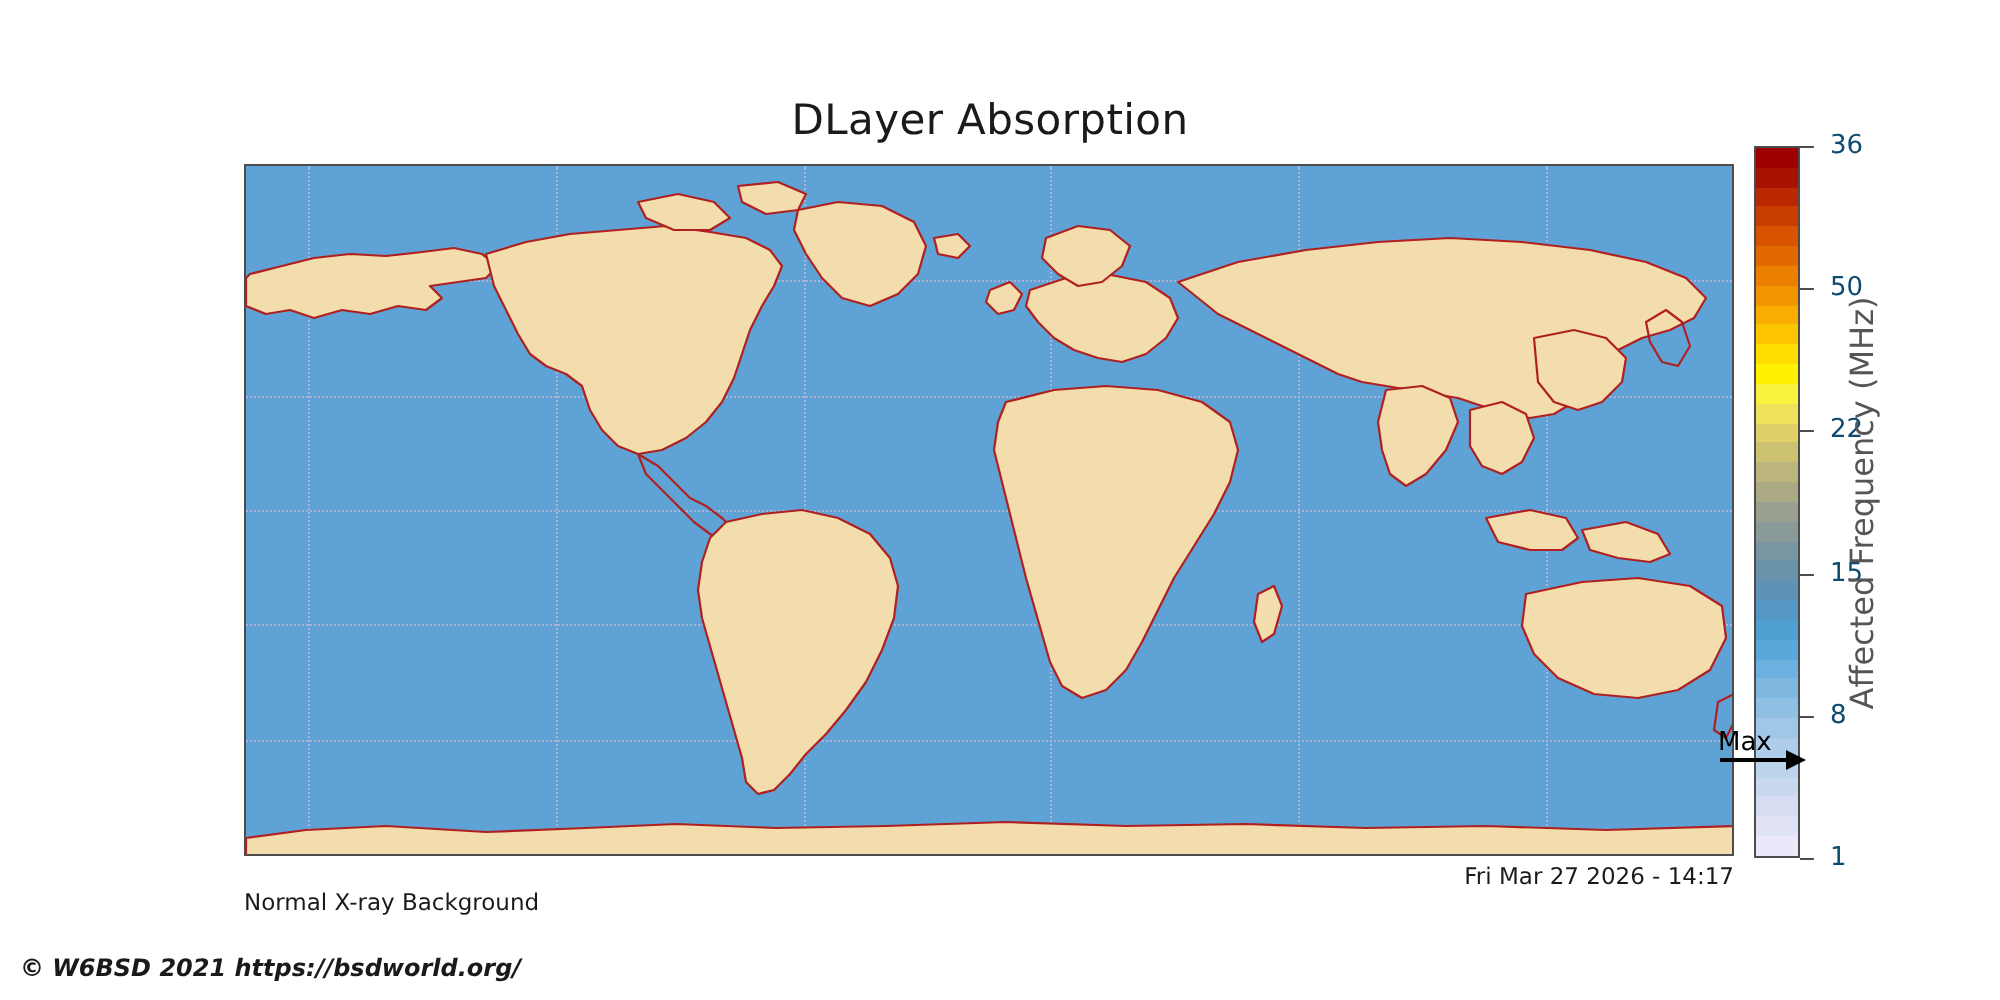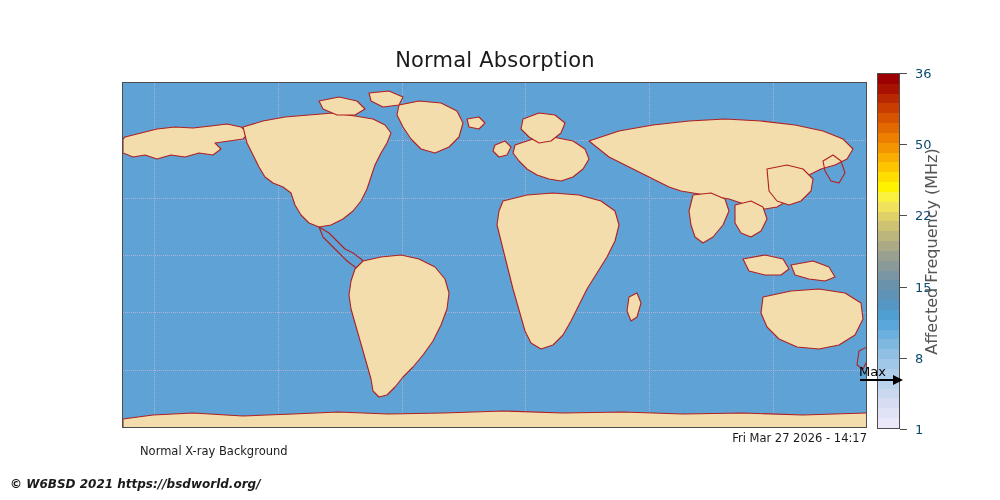--- a/index.html
+++ b/index.html
@@ -58,30 +58,30 @@
   .cb-title span{
     transform:rotate(-90deg);white-space:nowrap;font-size:16px;color:#555;
   }
   .maxmark{position:absolute;left:-18px;width:44px;height:22px;}
   .maxmark .mlbl{position:absolute;left:0;top:-2px;font-size:13px;color:#000;}
   .maxmark svg{position:absolute;left:0;top:8px;}
 
   
   .note{position:absolute;font-size:11.5px;color:#1a1a1a;}
   .note.n1{left:122px;top:430px;}
-  .note.n2{left:122px;top:444px;margin-left:18px;}
+  .note.n2{left:122px;top:444px;}
   .stamp{position:absolute;right:133px;top:431px;font-size:11.5px;color:#1a1a1a;}
   .footer{position:absolute;left:10px;top:477px;font-size:12px;font-style:italic;font-weight:bold;color:#1a1a1a;}
 </style>
 </head>
 <body>
 
 <div id="root">
 
-  <div class="title">Normal Absorption</div>
+  <div class="title">DLayer Absorption</div>
 
   <div class="map-wrap">
 
     <div class="map-layer blob"></div>
 
     <div class="map-layer grid">
       <div class="gl-v" style="left:4.17%"></div>
       <div class="gl-v" style="left:20.83%"></div>
       <div class="gl-v" style="left:37.50%"></div>
       <div class="gl-v" style="left:54.17%"></div>

